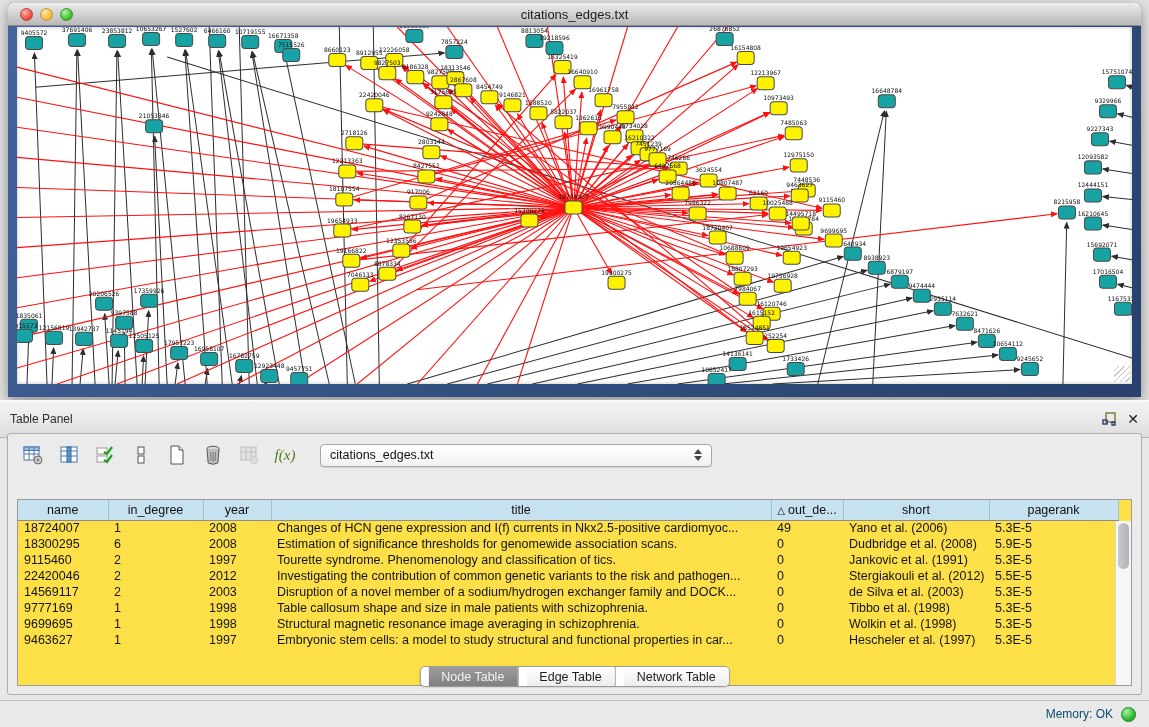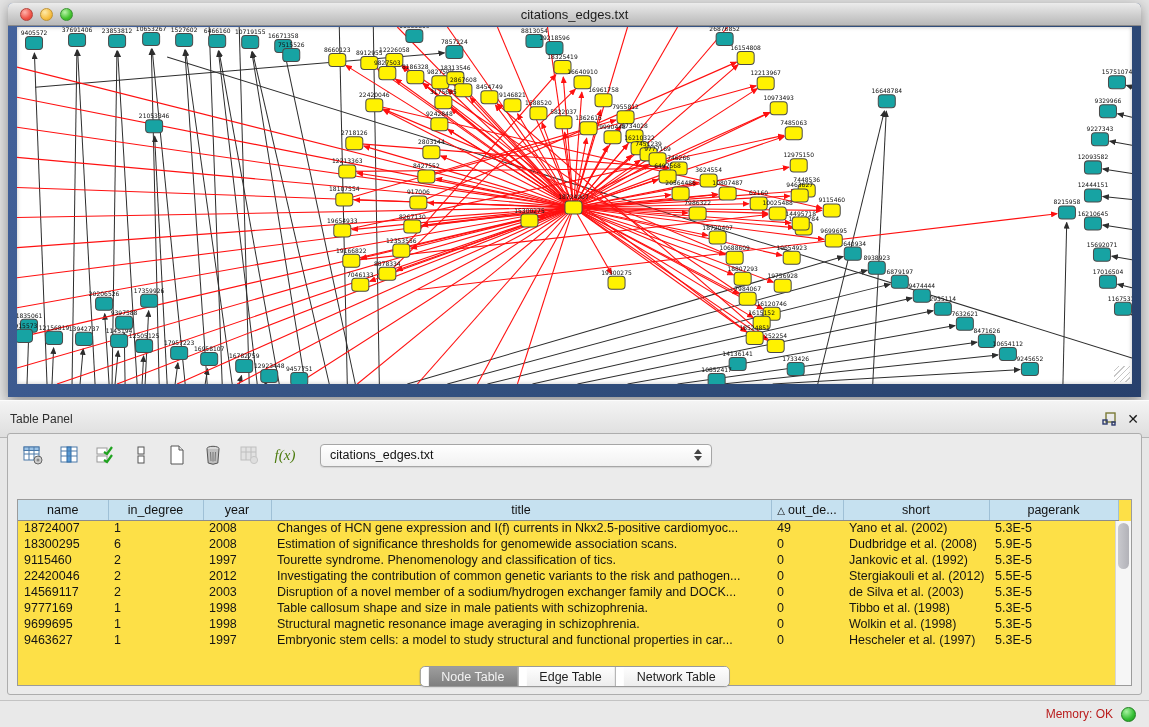--- a/index.html
+++ b/index.html
@@ -106,21 +106,21 @@
     background:linear-gradient(#fefefe,#ededed); border-right:1px solid #a8a8a8;margin-left:8px;
   }
   .tab:last-child { border-right:none; }
   .tab.selected { background:linear-gradient(#9d9d9d,#7f7f7f); color:#f2f2f2; }
 
   
   .status-bar {
     position:absolute; left:0; top:700px; width:1149px; height:27px;
     background:#e9e9e9; border-top:1px solid #c3c3c3;
     display:flex; align-items:center; justify-content:flex-end; gap:8px;
-    padding:0 13px; font-size:12px; color:#b91c1c;
+    padding:0 13px; font-size:12px; color:#0c4a6e;
   }
   .mem-dot {
     width:15px; height:15px; border-radius:50%;
     background:radial-gradient(circle at 35% 28%,#a6f3a0,#33bd33 60%,#219421);
     border:1px solid #1d7f1d;
   }
 </style>
 </head>
 <body>
 
@@ -904,39 +904,39 @@
               <th>pagerank</th>
             </tr>
           </thead>
         <tbody id="table-body">
             <tr>
               <td>18724007</td>
               <td>1</td>
               <td>2008</td>
               <td>Changes of HCN gene expression and I(f) currents in Nkx2.5-positive cardiomyoc...</td>
               <td>49</td>
-              <td>Yano et al. (2002)</td>
+              <td>Yano et al. (2006)</td>
               <td>5.3E-5</td>
             </tr>
             <tr>
               <td>18300295</td>
               <td>6</td>
               <td>2008</td>
               <td>Estimation of significance thresholds for genomewide association scans.</td>
               <td>0</td>
               <td>Dudbridge et al. (2008)</td>
               <td>5.9E-5</td>
             </tr>
             <tr>
               <td>9115460</td>
               <td>2</td>
               <td>1997</td>
               <td>Tourette syndrome. Phenomenology and classification of tics.</td>
               <td>0</td>
-              <td>Jankovic et al. (1992)</td>
+              <td>Jankovic et al. (1991)</td>
               <td>5.3E-5</td>
             </tr>
             <tr>
               <td>22420046</td>
               <td>2</td>
               <td>2012</td>
               <td>Investigating the contribution of common genetic variants to the risk and pathogen...</td>
               <td>0</td>
               <td>Stergiakouli et al. (2012)</td>
               <td>5.5E-5</td>

